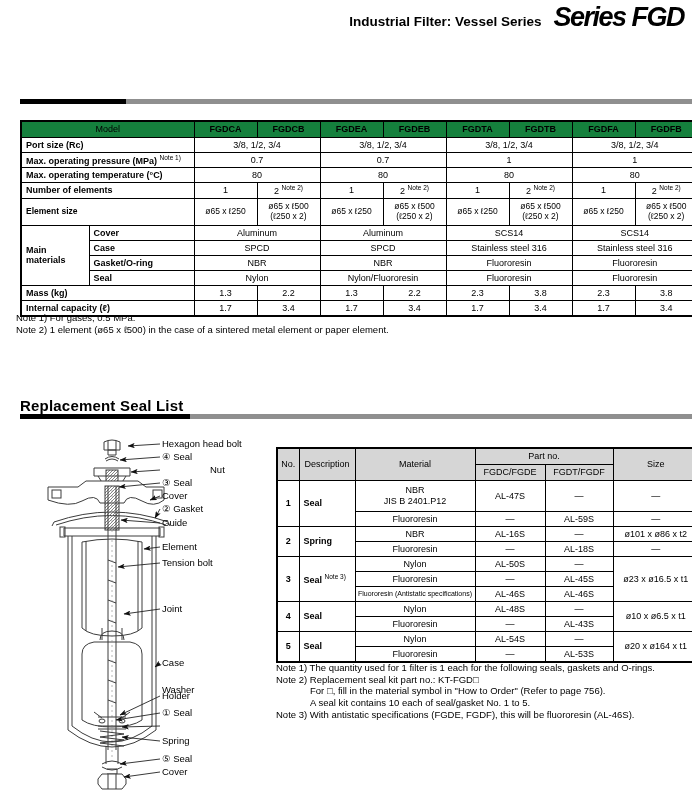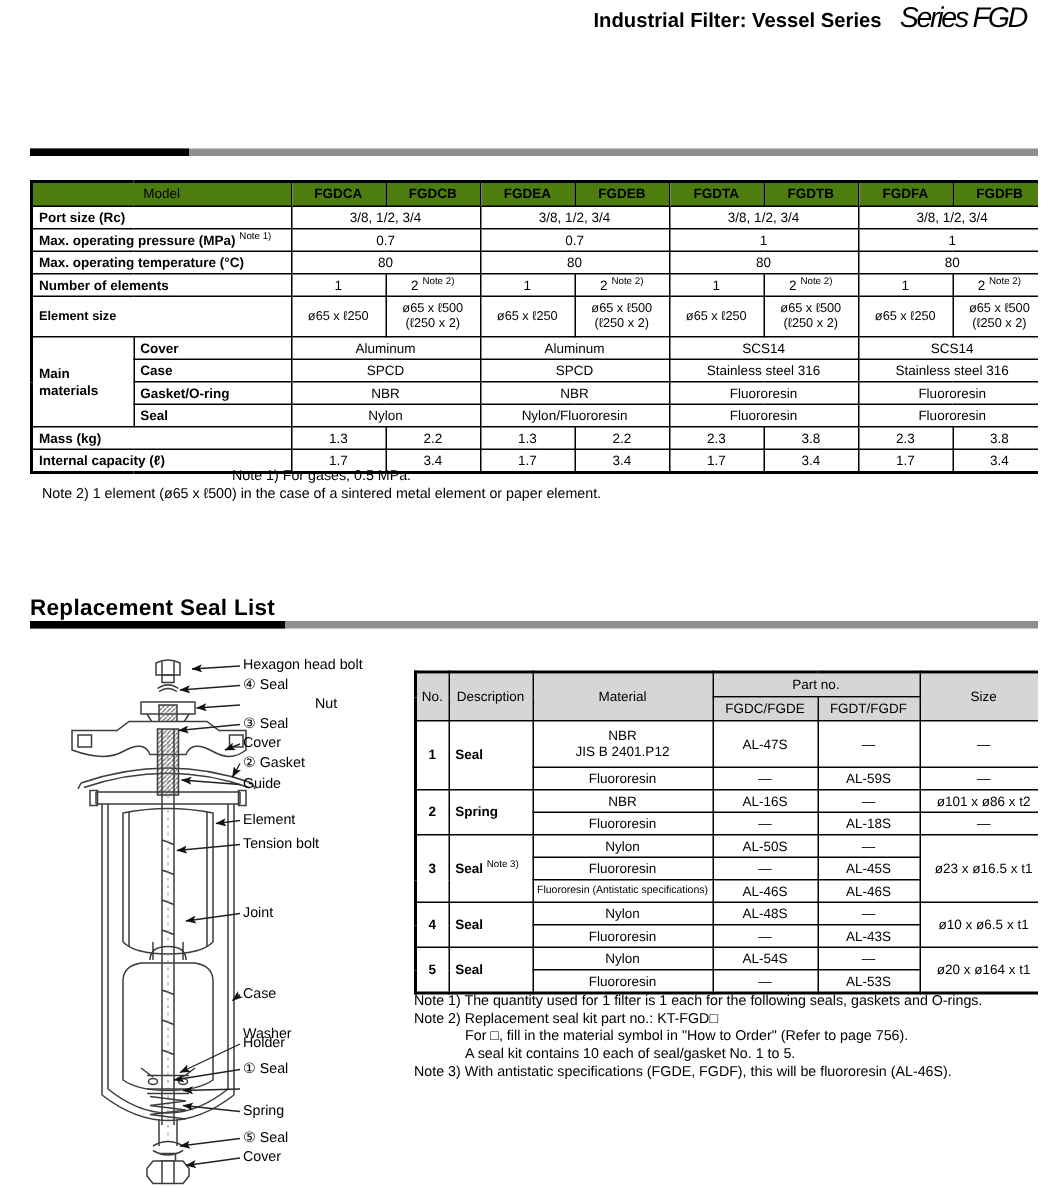--- a/index.html
+++ b/index.html
@@ -2,38 +2,38 @@
 <html><head>
 <meta charset="utf-8">
 <style>
   html,body{margin:0;padding:0;background:#fff;}
   .page{position:relative;width:692px;height:793px;background:#ffffff;
         font-family:"Liberation Sans",sans-serif;color:#000;overflow:hidden;}
 
   
   .titlebox{position:absolute;top:2px;right:8px;display:flex;align-items:baseline;gap:12px;}
   .t-sub{font-weight:bold;font-size:13.5px;}
-  .t-series{font-weight:normal;font-style:italic;font-size:19px;letter-spacing:-1.5px;}
+  .t-series{font-weight:bold;font-style:italic;font-size:27px;letter-spacing:-1.5px;}
 
   
   .sect{position:absolute;left:20px;font-size:15px;font-weight:bold;letter-spacing:0.2px;}
   .bar{position:absolute;left:20px;width:678px;height:5px;background:#8f8f8f;}
   .bar .black{position:absolute;left:0;top:0;height:5px;background:#000;}
 
   
   table{border-collapse:collapse;table-layout:fixed;}
   td{border:1px solid #000;text-align:center;vertical-align:middle;
      padding:1px 2px;overflow:hidden;}
   .sup{font-size:6.5px;vertical-align:super;font-weight:normal;}
 
   
   .spec{position:absolute;left:20px;top:120px;width:678px;font-size:9px;
         border:2px solid #000;}
   .spec td{height:12px;line-height:1.15;}
-  .spec tr.hdr td{background:#4d7c0f;font-weight:bold;height:13px;}
+  .spec tr.hdr td{background:#15803d;font-weight:bold;height:13px;}
   .spec tr.hdr td.model{font-weight:normal;}
   .spec td.lbl{text-align:left;font-weight:bold;padding-left:4px;}
   .spec tr.es td{height:24px;font-size:8.5px;}
   .notes{position:absolute;font-size:9.5px;line-height:12px;white-space:nowrap;}
   .notes .ind{padding-left:34px;}
 
   
   .seal{position:absolute;left:276px;top:447px;width:422px;font-size:9px;
         border:2px solid #000;}
   .seal td{height:12px;line-height:1.2;}
@@ -189,21 +189,21 @@
       <td>1.7</td>
       <td>3.4</td>
       <td>1.7</td>
       <td>3.4</td>
       <td>1.7</td>
       <td>3.4</td>
     </tr>
   </tbody>
     </table>
 
-  <div class="notes" style="left:28px;top:312px;text-align:center;">
+  <div class="notes" style="left:16px;top:312px;">
     <div>Note 1) For gases, 0.5 MPa.</div>
     <div>Note 2) 1 element (ø65 x ℓ500) in the case of a sintered metal element or paper element.</div>
   </div>
 
   <div class="sect" style="top:397px;">Replacement Seal List</div>
   <div class="bar" style="top:414px;">
       <span class="black" style="width:170px;"></span>
     </div>
 
   <svg class="diag" width="252" height="360" viewBox="0 0 252 360">

